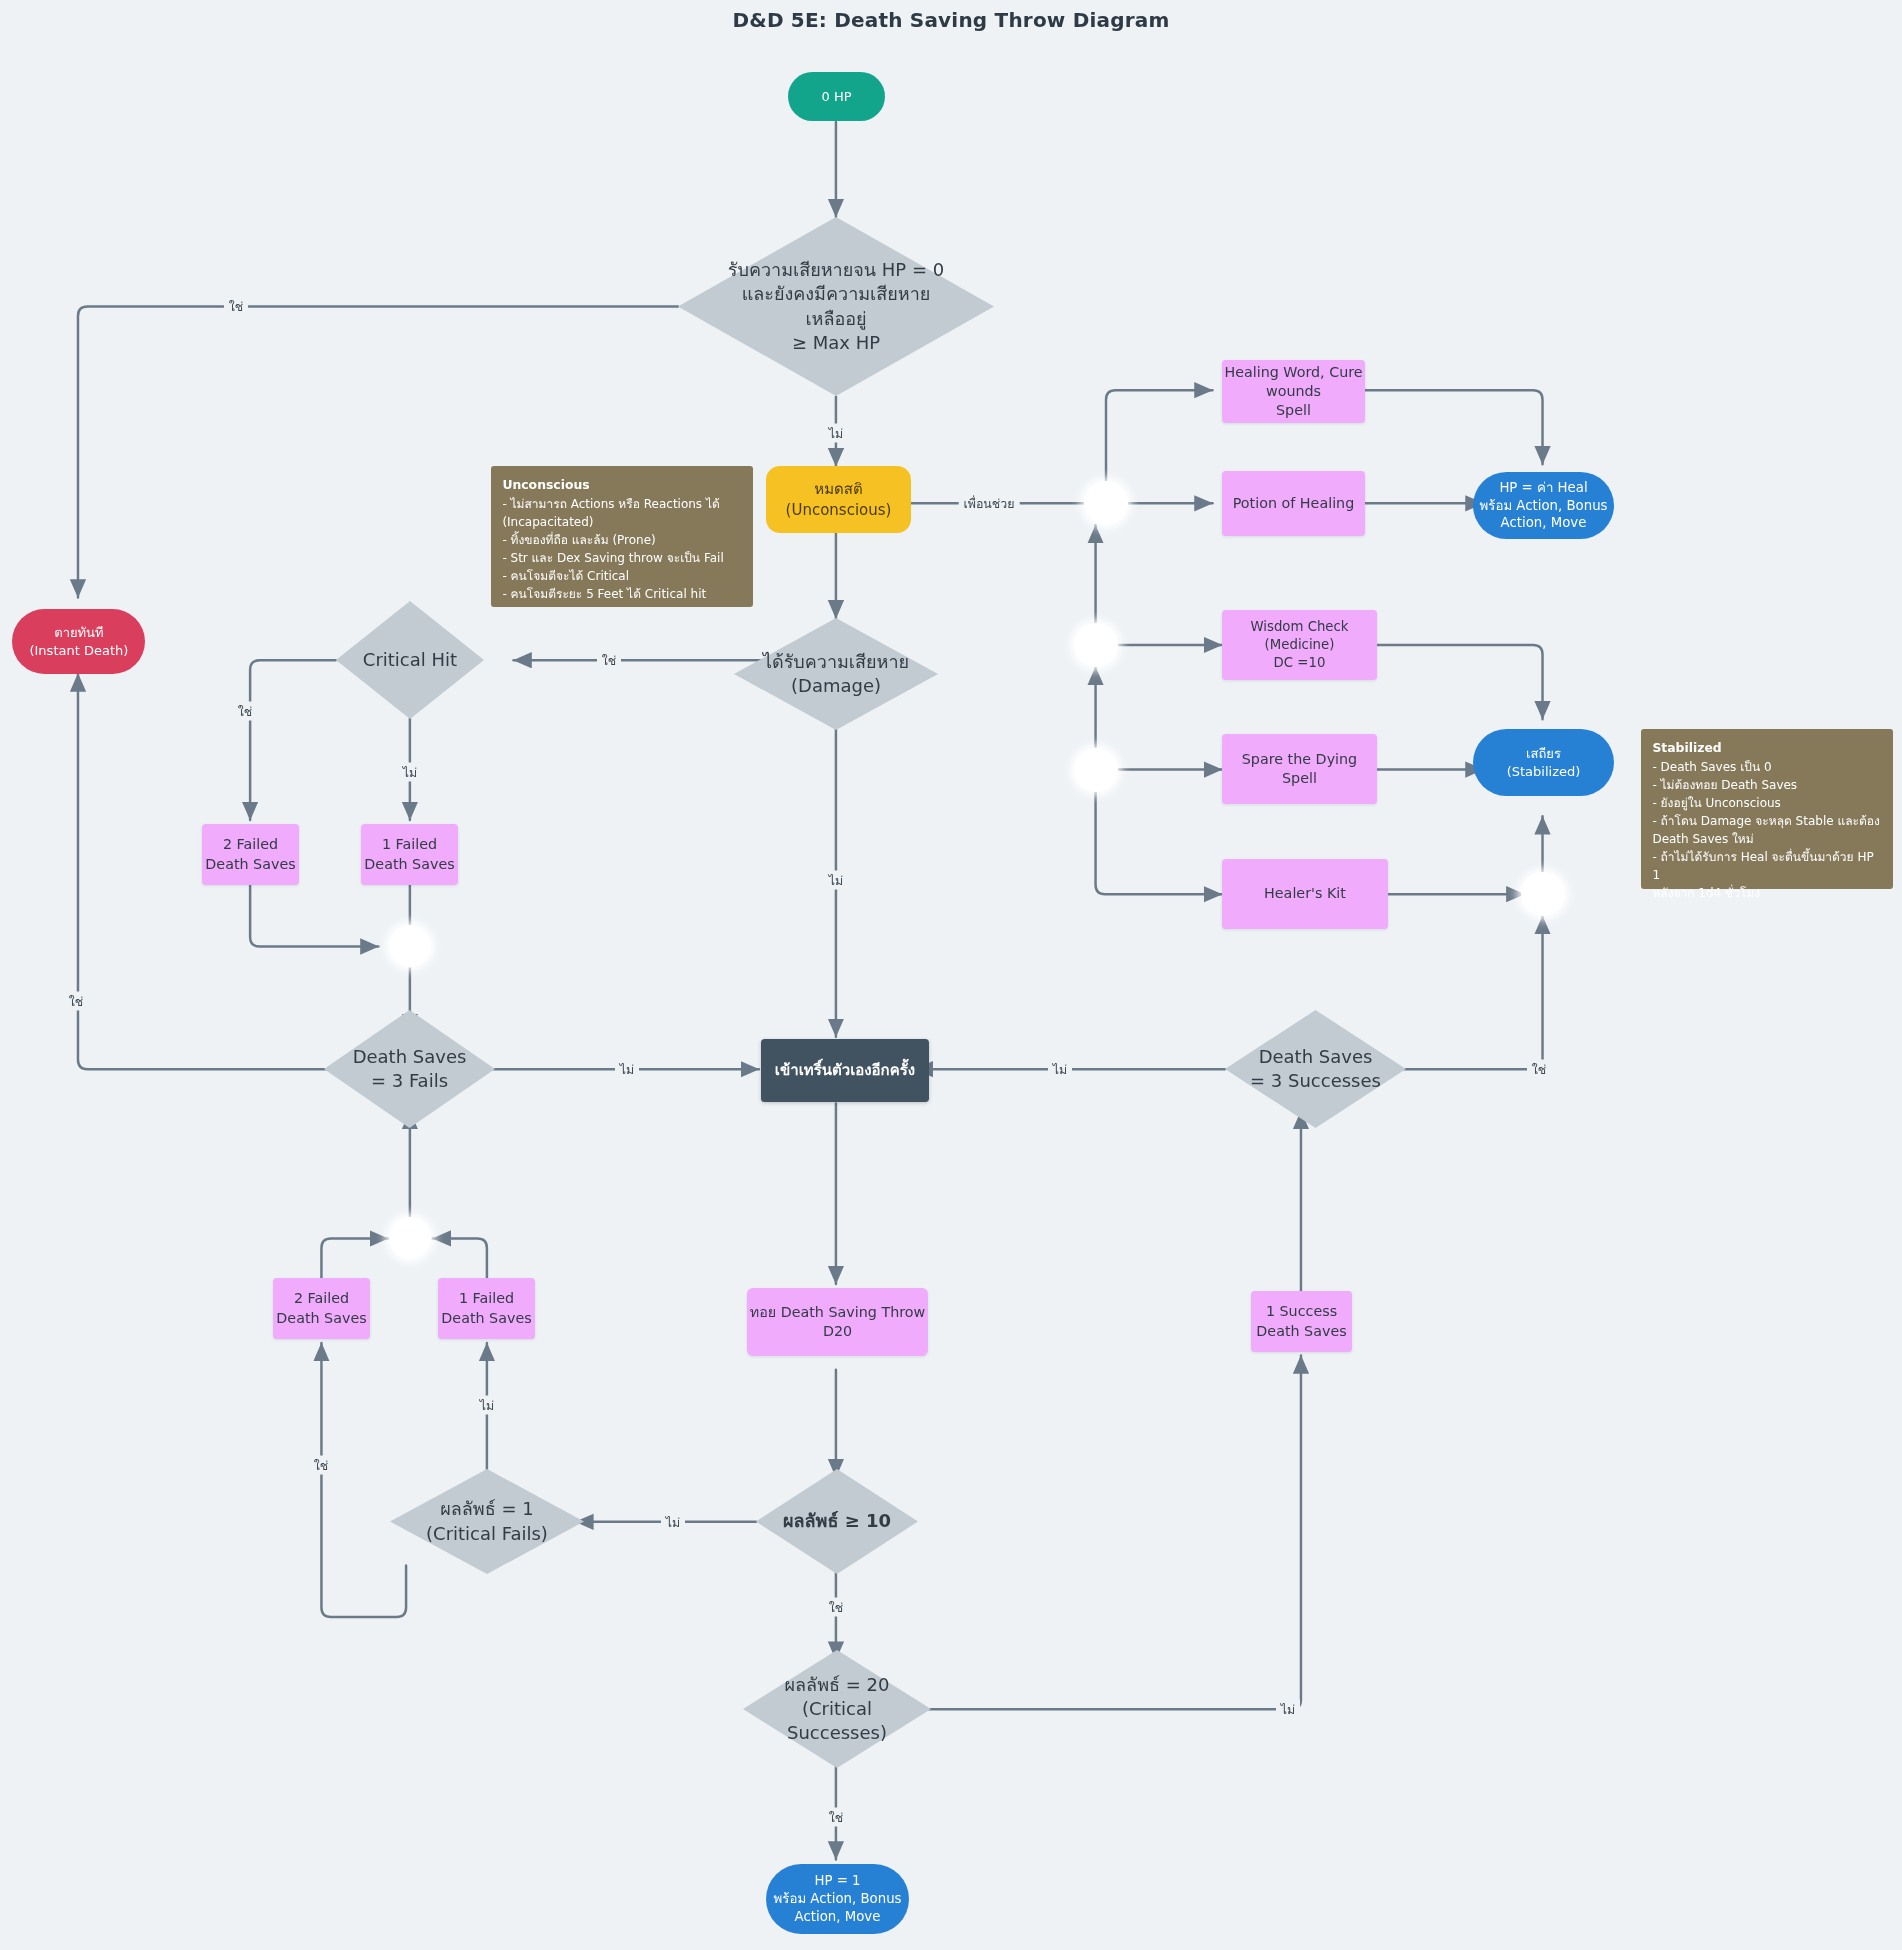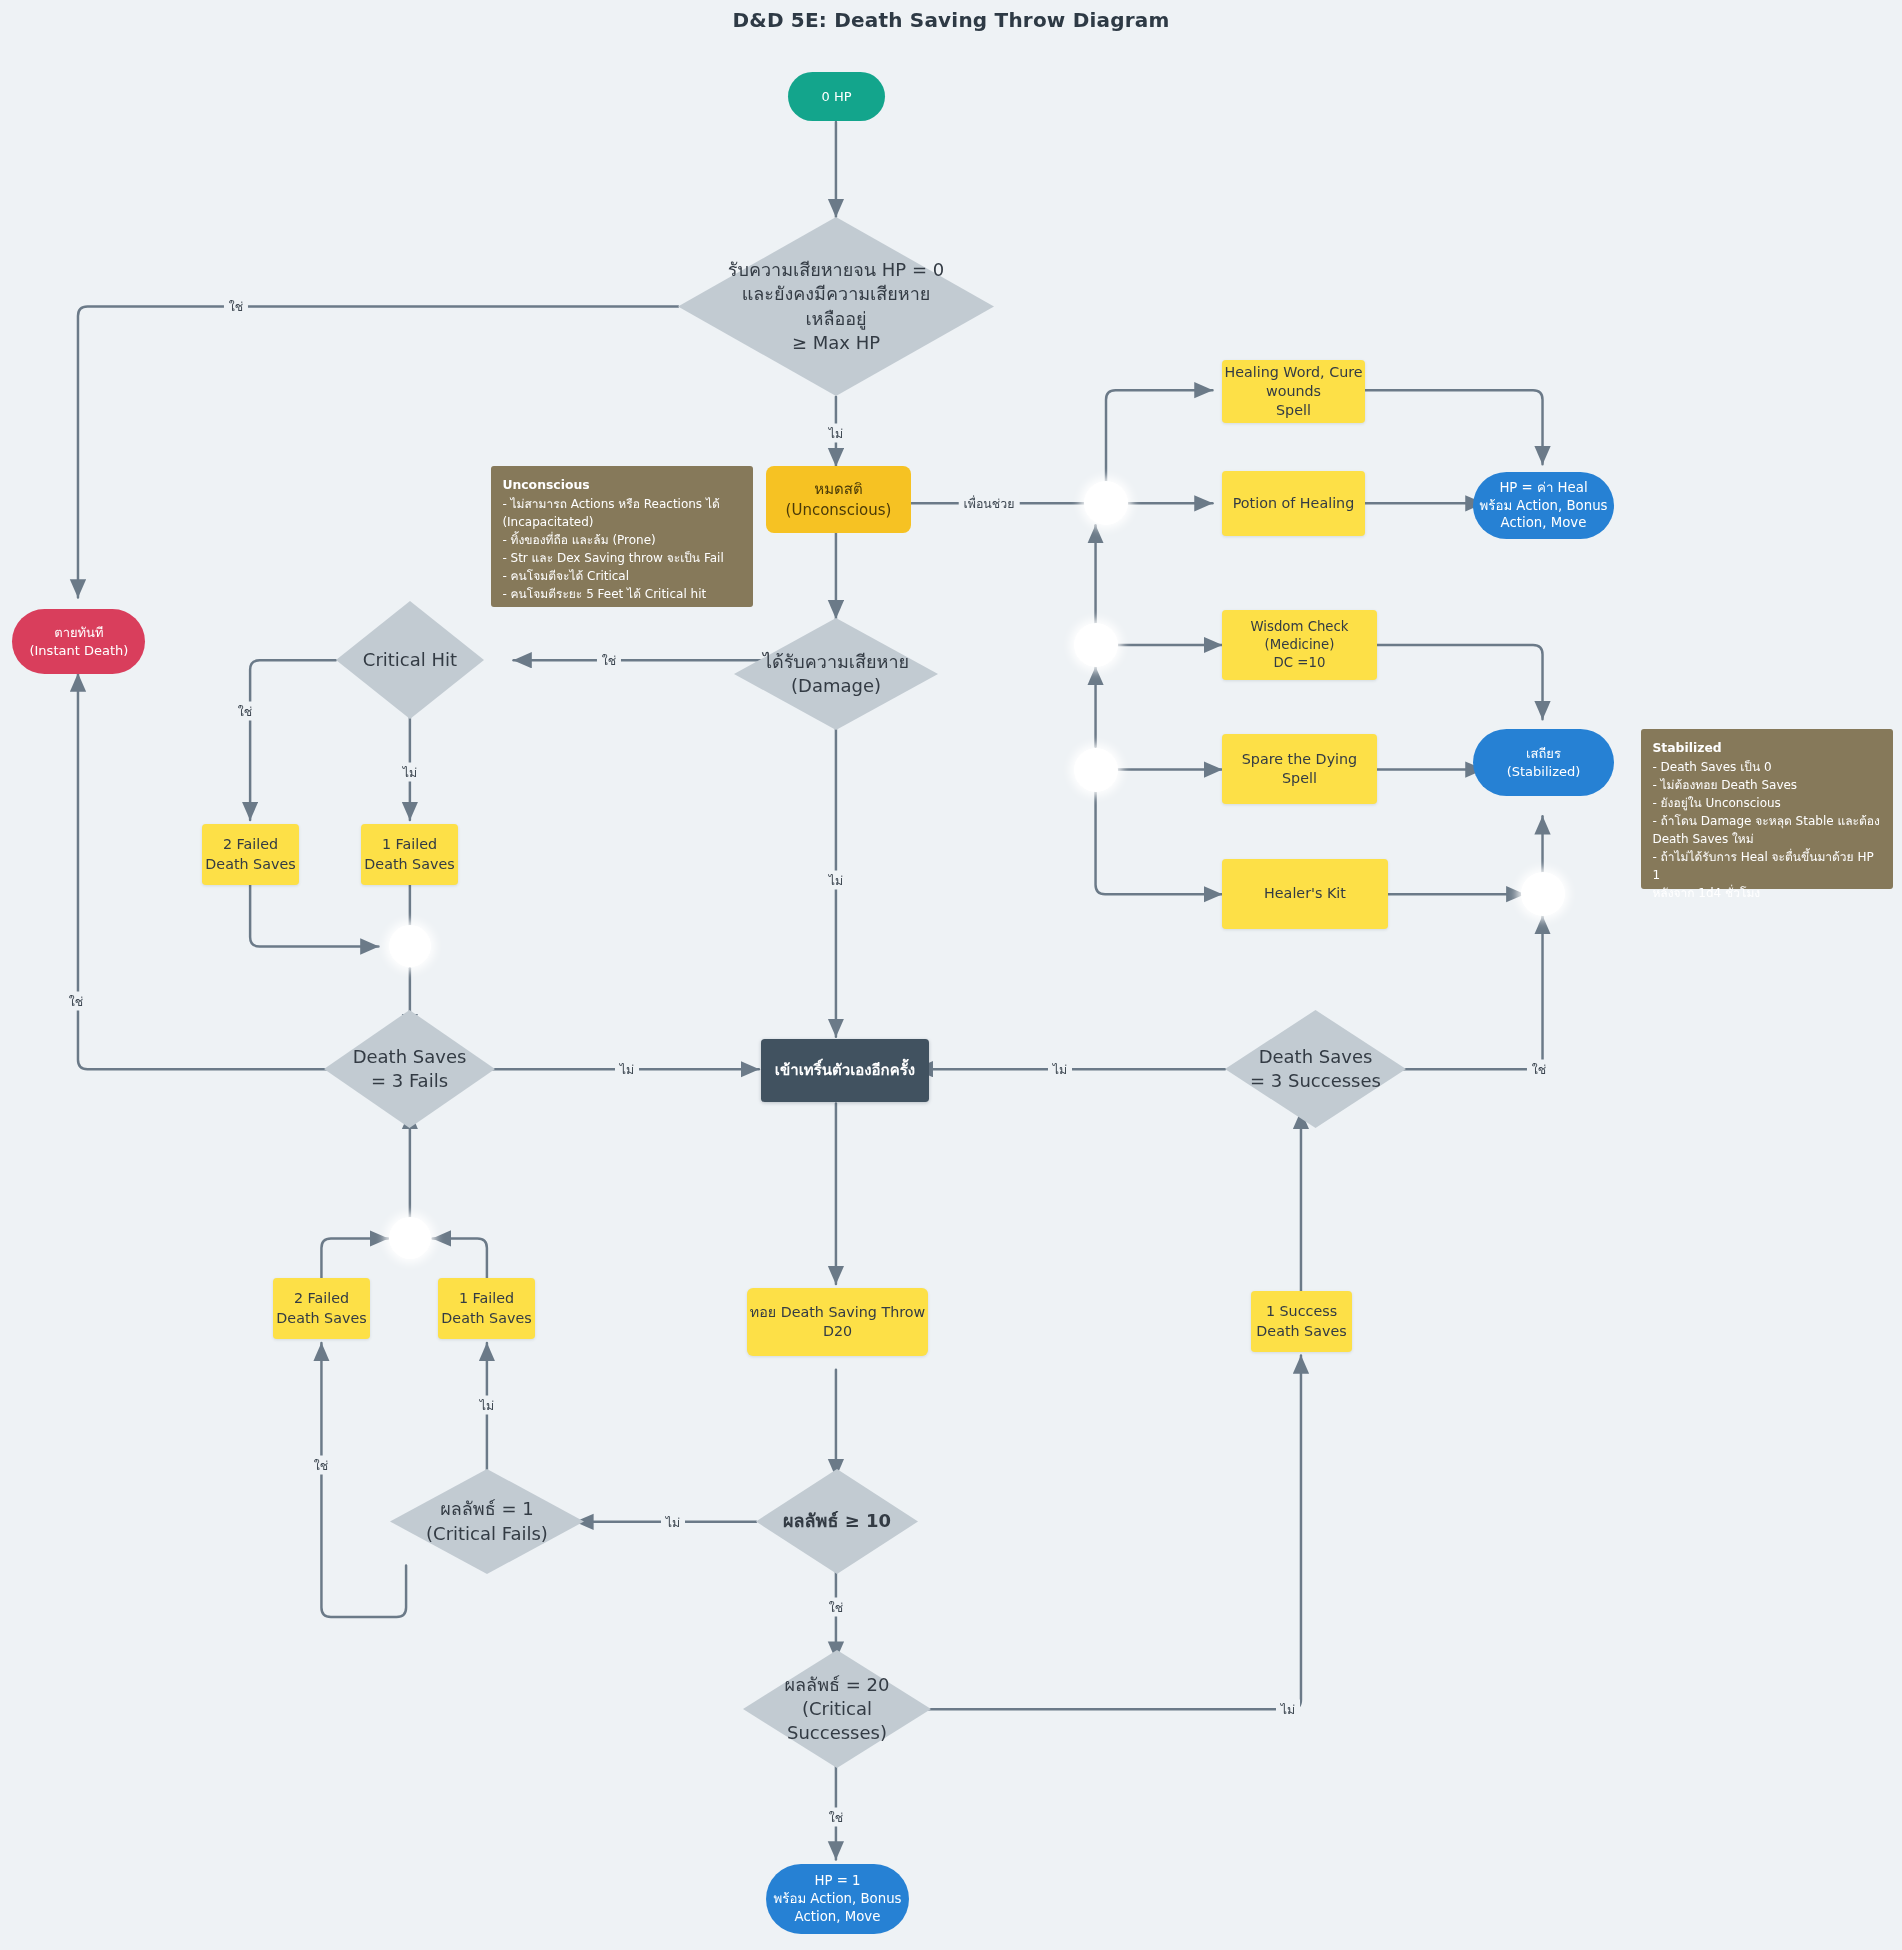--- a/index.html
+++ b/index.html
@@ -21,25 +21,25 @@
     font-size:20px;font-weight:bold;color:#2e3a45;letter-spacing:0.2px;
   }
 
   
   .terminal{border-radius:950px;color:#ffffff;font-size:13px;}
   .t-green{background:#13a58c;}
   .t-red{background:#d93e5c;}
   .t-blue{background:#2681d4;}
 
   .process{
-    background:#fde047;color:#333b44;font-size:14.3px;
+    background:#f0abfc;color:#333b44;font-size:14.3px;
     border-radius:3.8px;box-shadow:0 1px 2.9px rgba(40,60,80,.13);
   }
   .process.dark{background:#415260;color:#fff;font-weight:bold;font-size:15px;box-shadow:0 1px 3.8px rgba(30,45,60,.25);}
-  .process.amber{background:#f6c223;color:#4a3a08;font-size:15px;box-shadow:none;border-radius:8px;}
+  .process.amber{background:#f6c223;color:#4a3a08;font-size:15px;box-shadow:none;border-radius:14px;}
 
   .decision{color:#333b44;font-size:18px;}
   .decision .dia{
     position:absolute;left:0;top:0;width:100%;height:100%;
     background:#c2cbd2;
     clip-path:polygon(50% 0,100% 50%,50% 100%,0 50%);
   }
   .decision .dtxt{position:relative;z-index:2;width:86%;}
 
   .note{

